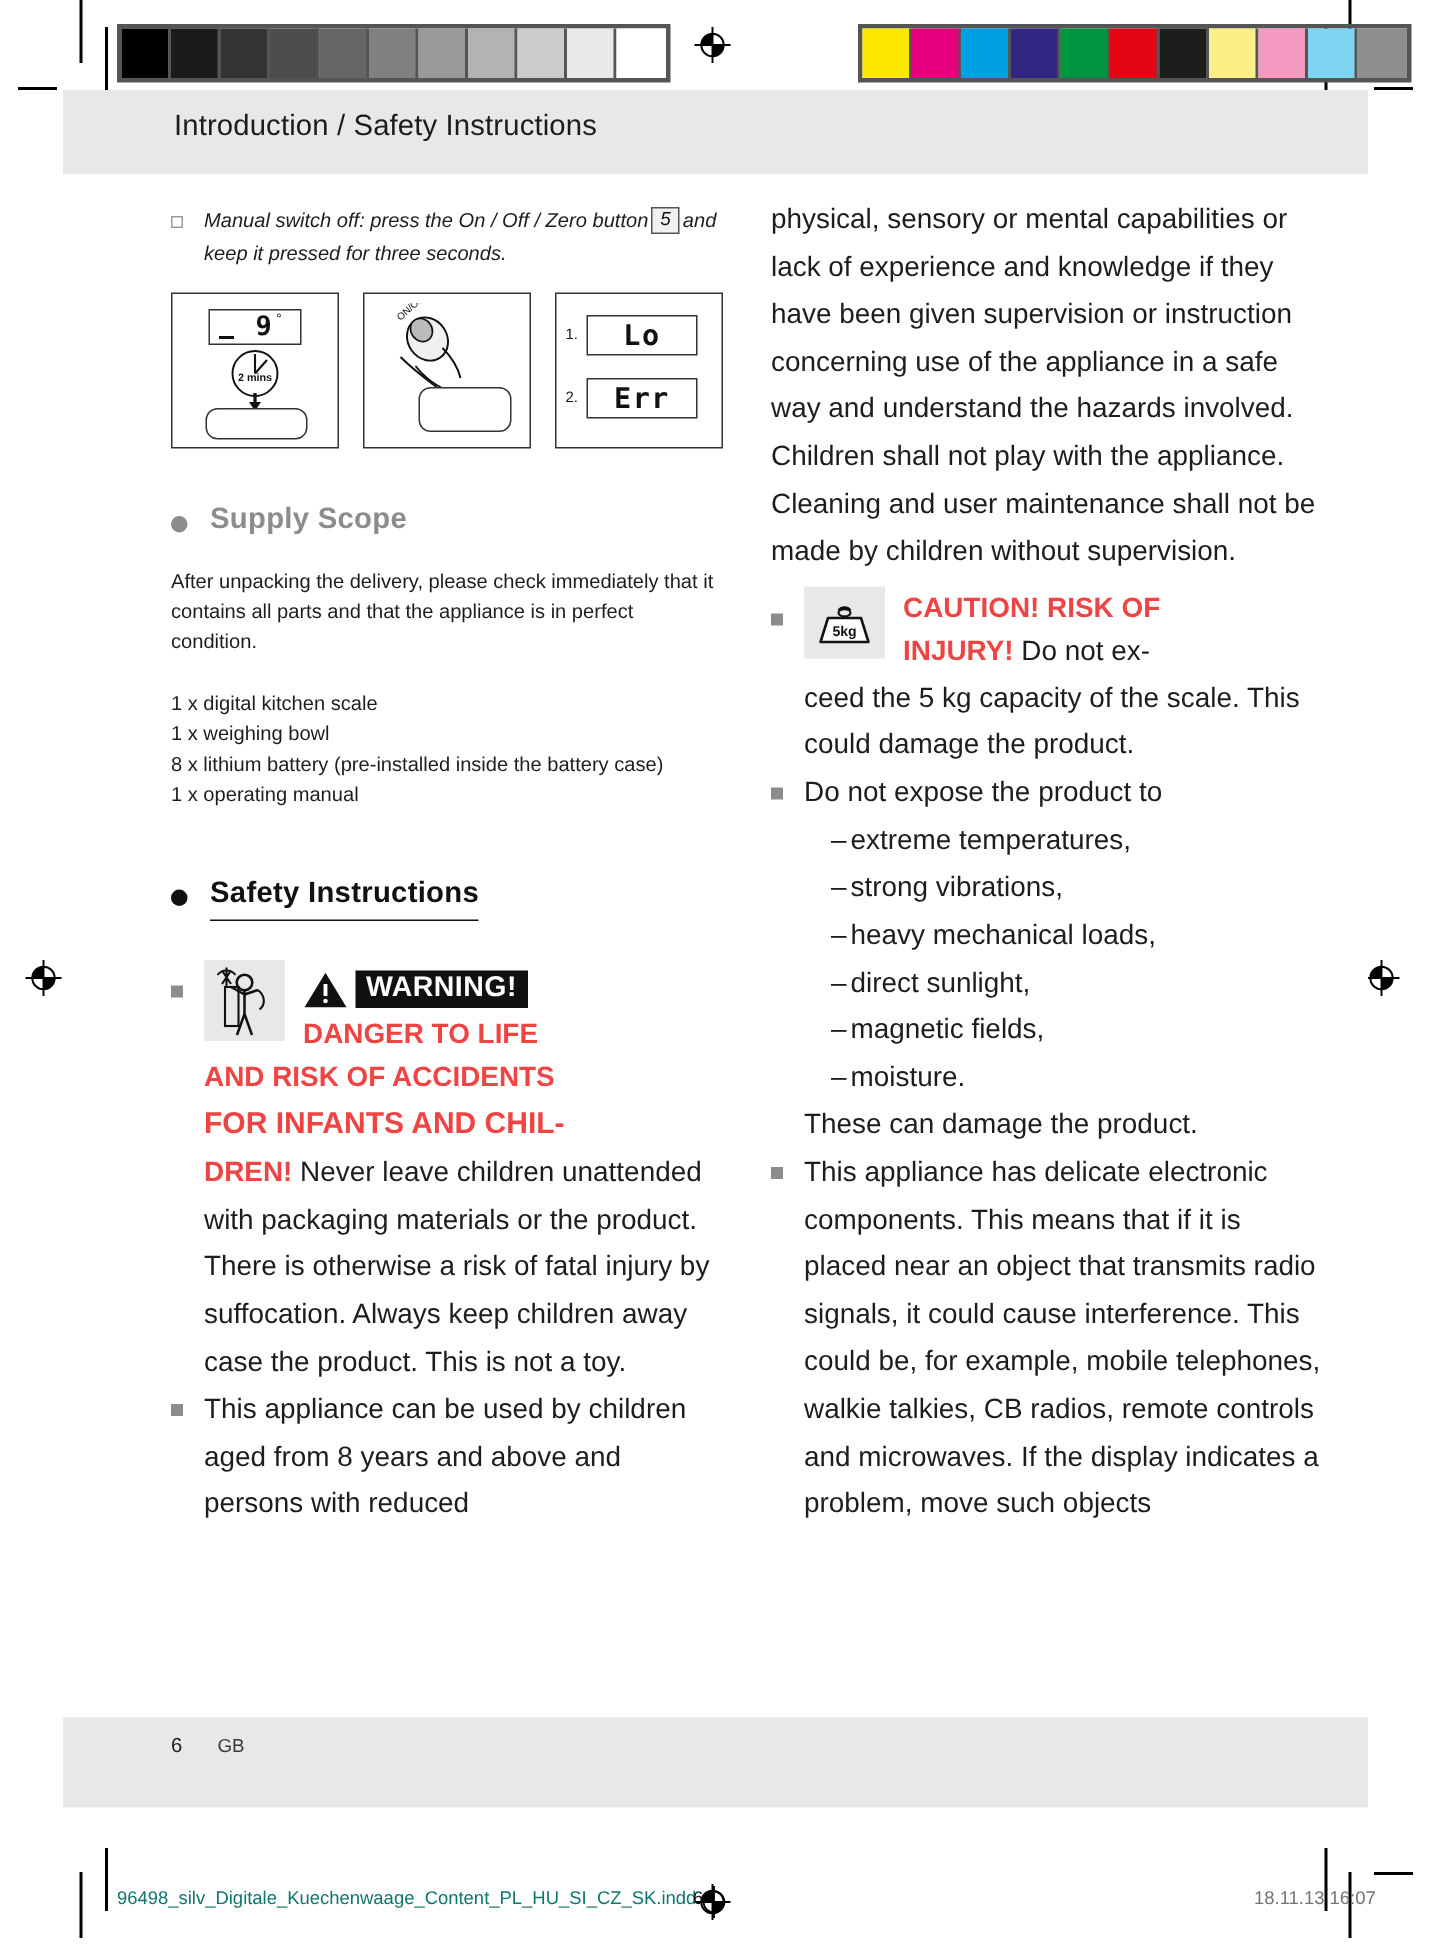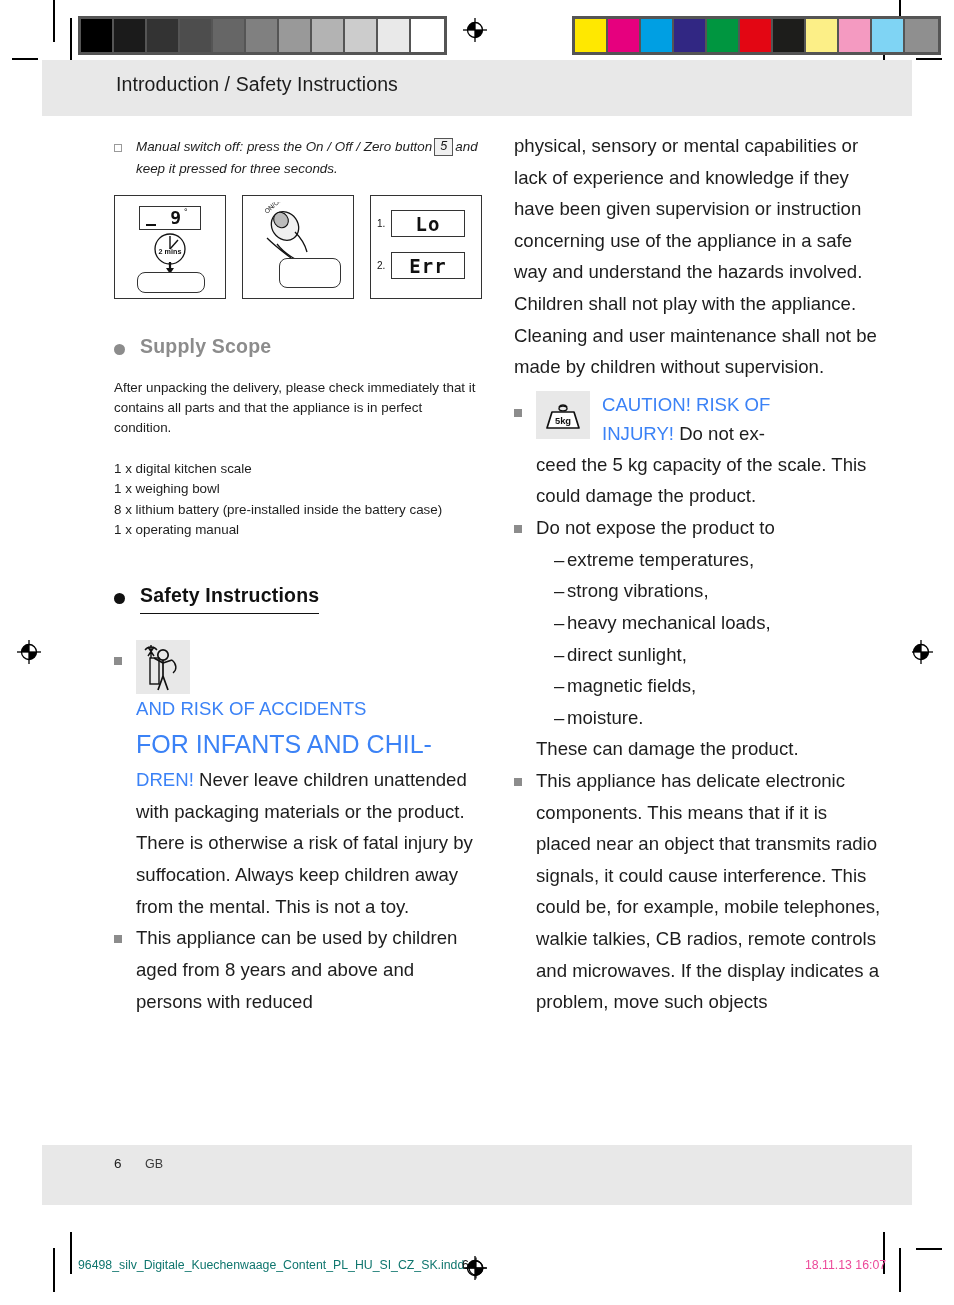--- a/index.html
+++ b/index.html
@@ -46,21 +46,21 @@
   }
   .pagelang{
     position:absolute;left:103px;top:1097px;font-size:12.5px;color:#3a3a3a;
   }
 
   .imprint{
     position:absolute;left:78px;top:1258px;font-size:12.3px;color:#0f766e;
     font-family:"Liberation Sans", sans-serif;white-space:nowrap;
   }
   .timestamp{
-    position:absolute;left:805px;top:1258px;font-size:12.3px;color:#ec4899;white-space:nowrap;
+    position:absolute;left:836px;top:1258px;font-size:12.3px;color:#737373;white-space:nowrap;
   }
 
   
   .col{position:absolute;top:76px;}
   .col-left{left:72px;width:368px;}
   .col-right{left:472px;width:372px;}
 
   .bodytext{
     font-size:18.6px;line-height:1.70;color:#1d1d1d;font-weight:400;
   }
@@ -131,21 +131,21 @@
   }
   .warnbar{
     display:inline-flex;align-items:center;vertical-align:middle;
   }
   .warn-tri{margin-right:5px;}
   .warn-label{
     background:#111;color:#fff;font-weight:700;font-size:19px;
     padding:1px 7px 3px 7px;letter-spacing:.3px;line-height:1.12;
     display:inline-block;
   }
-  .strongcap{font-weight:400;color:#3b82f6;}
+  .strongcap{font-weight:700;color:#ef4444;}
 
   .dashlist{margin:0;padding:0;list-style:none;}
   .dashlist li{display:flex;align-items:flex-start;}
   .dashlist .dash{flex:0 0 auto;width:13px;color:#1d1d1d;}
 </style>
 </head>
 <body>
 
 <div class="page">
 
@@ -328,26 +328,37 @@
                 <path d="M7 5 L13 14 M13 5 L7 14 M10 3 L10 16" stroke="#111" stroke-width="1.4" fill="none"></path>
                 <path d="M4 8 C7 4 13 4 16 8" stroke="#111" stroke-width="1.3" fill="none"></path>
                 <circle cx="22" cy="13" r="5.2" fill="none" stroke="#111" stroke-width="1.7"></circle>
                 <path d="M22 18 L22 34" stroke="#111" stroke-width="1.7"></path>
                 <path d="M22 21 L13 16 M22 21 L31 18" stroke="#111" stroke-width="1.7" fill="none"></path>
                 <path d="M22 34 L17 48 M22 34 L27 48" stroke="#111" stroke-width="1.7" fill="none"></path>
                 <rect x="9" y="16" width="9" height="26" fill="none" stroke="#111" stroke-width="1.4"></rect>
                 <path d="M31 18 C36 22 36 28 32 31" stroke="#111" stroke-width="1.4" fill="none"></path>
               </svg>
             </div>
+            <div style="padding-top:3px;">
+              <span class="warnbar">
+                <svg class="warn-tri" width="30" height="26" viewBox="0 0 30 26">
+                  <path d="M15 1.5 L29 24.5 L1 24.5 Z" fill="#111"></path>
+                  <rect x="13.7" y="9" width="2.6" height="8" fill="#fff"></rect>
+                  <circle cx="15" cy="20.4" r="1.5" fill="#fff"></circle>
+                </svg>
+                <span class="warn-label">WARNING!</span>
+              </span>
+              <div class="strongcap" style="font-size:18.6px;line-height:1.42;margin-top:2px;">DANGER TO LIFE</div>
+            </div>
           </div>
           <div class="strongcap" style="font-size:18.6px;line-height:1.62;">AND RISK OF ACCIDENTS</div>
-          <div class="strongcap" style="font-size:25px;line-height:1.62;">FOR INFANTS AND CHIL-</div>
+          <div class="strongcap" style="font-size:20px;line-height:1.62;">FOR INFANTS AND CHIL-</div>
           <div style="line-height:1.70;">
             <span class="strongcap">DREN!</span>
-            <span>Never leave children unattended with packaging materials or the product. There is otherwise a risk of fatal injury by suffocation. Always keep children away from the mental. This is not a toy.</span>
+            <span>Never leave children unattended with packaging materials or the product. There is otherwise a risk of fatal injury by suffocation. Always keep children away case the product. This is not a toy.</span>
           </div>
         </div>
       </div>
 
       <div class="bullet-row" style="margin-top:0px;">
         <div class="bsq"></div>
         <div class="bullet-body bodytext">This appliance can be used by children aged from 8 years and above and persons with reduced</div>
       </div>
 
     </div>

